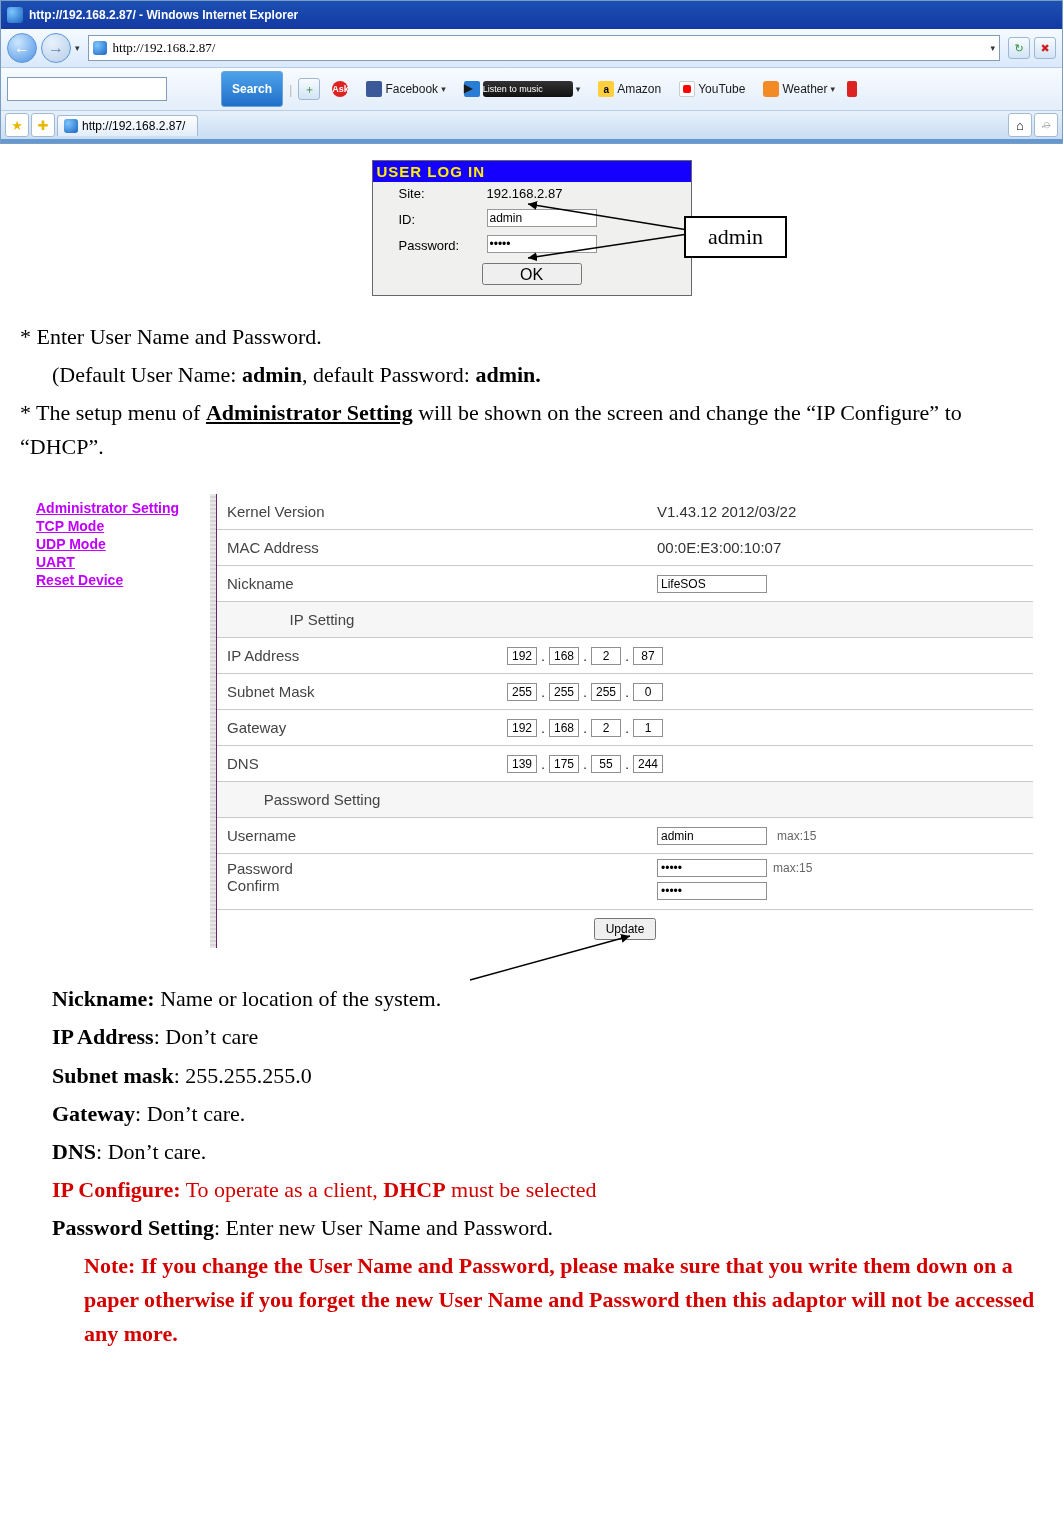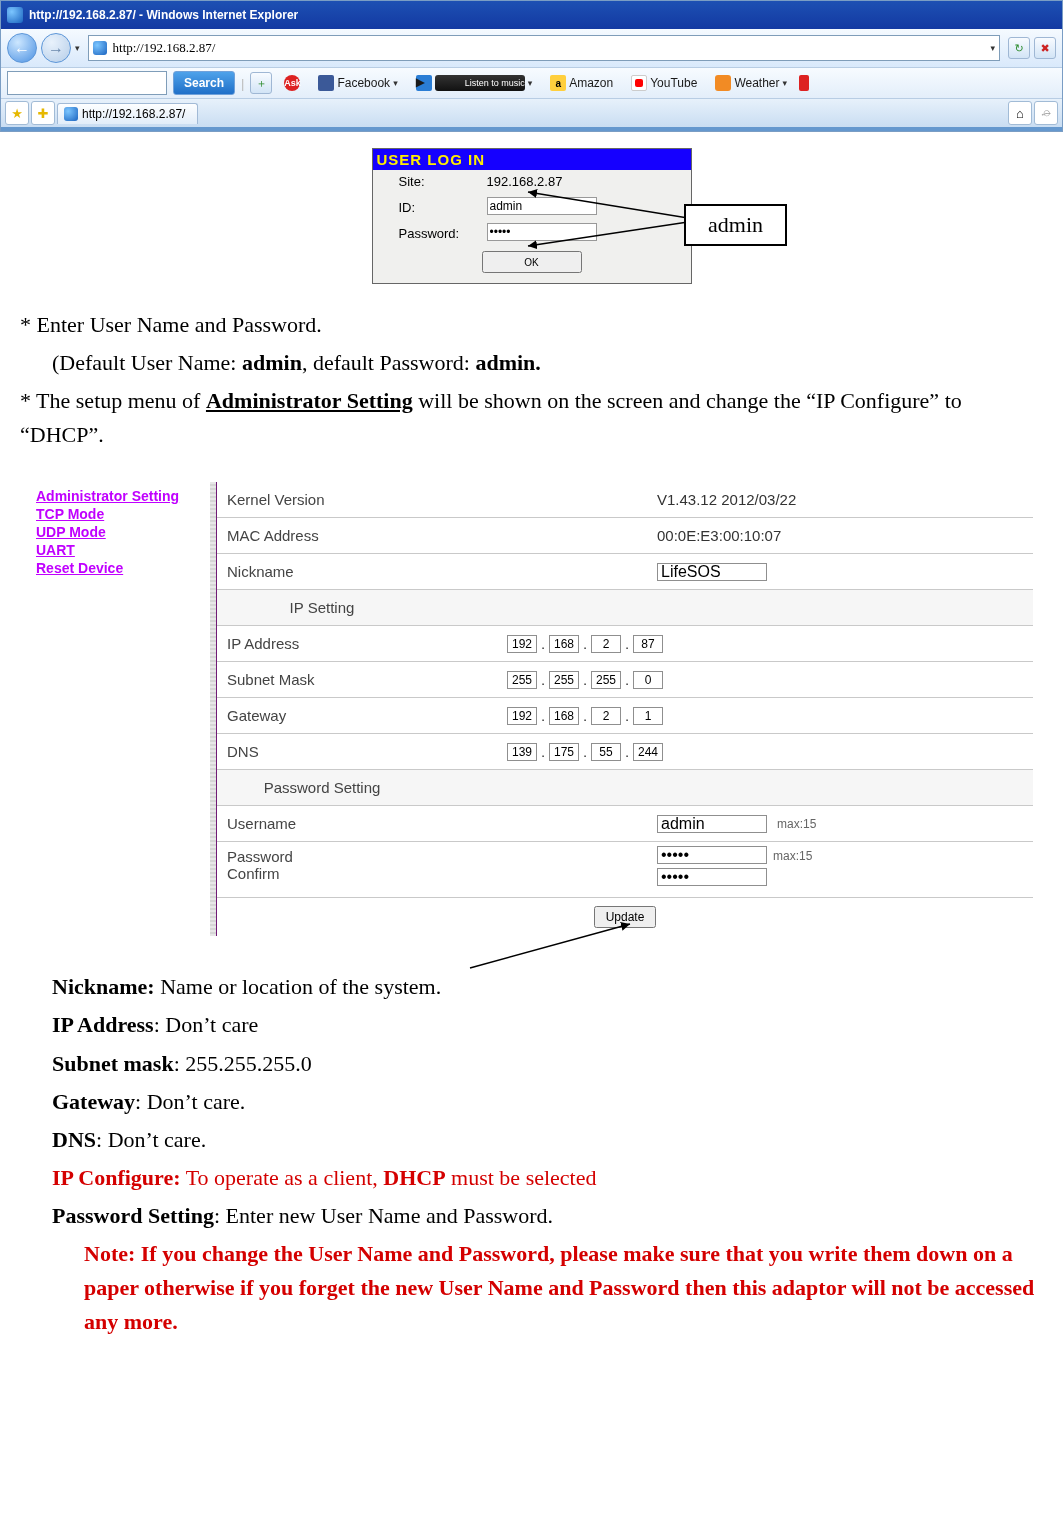--- a/index.html
+++ b/index.html
@@ -17,61 +17,61 @@
   .ie-titlebar { display:flex; align-items:center; height:28px; background:linear-gradient(to bottom,#1d50b3,#1339a2); color:#fff; padding:0 6px; font-weight:bold; font-size:12px; gap:6px; }
   .ie-icon { width:16px; height:16px; border-radius:3px; background:radial-gradient(circle at 30% 30%,#7cc6ff,#1a63bf); display:inline-block; }
   .ie-nav { display:flex; align-items:center; gap:4px; padding:4px 6px; background:linear-gradient(to bottom,#f5faff,#d9e9fb); border-bottom:1px solid #b8cde4; }
   .navbtn { width:30px; height:30px; border-radius:50%; border:1px solid #5c96d8; background:radial-gradient(circle at 35% 30%,#cde7ff,#4a90e2); display:flex; align-items:center;justify-content:center; color:#fff; font-size:16px; }
   .urlbar { display:flex; align-items:center; border:1px solid #7f9db9; background:#fff; height:26px; flex:1; margin:0 4px; padding:0 4px; gap:4px; }
   .urlbar input { flex:1; border:none; outline:none; font-size:13px; font-family:Tahoma; }
   .smallbtn { width:22px; height:22px; border:1px solid #9fb7d4; background:linear-gradient(to bottom,#f8fbff,#d2e4f6); display:flex; align-items:center; justify-content:center; border-radius:3px; font-size:11px; }
 
   .ie-toolbar { display:flex; align-items:center; gap:6px; padding:3px 6px; background:linear-gradient(to bottom,#f7fbff,#e3eefa); border-bottom:1px solid #b8cde4; }
   .tb-search { border:1px solid #7f9db9; height:24px; width:160px; background:#fff; }
-  .tb-btn { height:24px; padding:8px 10px; border:1px solid #6fa1da; border-radius:3px; background:linear-gradient(to bottom,#4ea2ea,#1f6fc8); color:#fff; font-weight:bold; font-size:12px; display:flex; align-items:center; }
+  .tb-btn { height:36px; padding:8px 10px; border:1px solid #6fa1da; border-radius:3px; background:linear-gradient(to bottom,#4ea2ea,#1f6fc8); color:#fff; font-weight:bold; font-size:12px; display:flex; align-items:center;margin-left:48px; }
   .tb-item { display:flex; align-items:center; gap:3px; padding:0 6px; font-size:12px; color:#1a1a1a; }
   .sq { width:16px; height:16px; background:#3b5998; border-radius:2px; display:inline-block; }
   .sq.red { background:#d22; }
   .sq.ylw { background:#ffcf3d; }
   .sq.blue { background:#2a7dd5; }
   .sq.orange { background:#f28b24; }
-  .sq.music { background:linear-gradient(to bottom,#333,#111); color:#fff; font-size:9px; text-align:right; width:90px; line-height:16px; border-radius:3px; }
+  .sq.music { background:linear-gradient(to bottom,#333,#111); color:#fff; font-size:9px; text-align:left; width:90px; line-height:16px; border-radius:3px; }
   .chev { font-size:9px; color:#333; }
 
   .ie-tabs { display:flex; align-items:center; gap:2px; padding:2px 4px; background:linear-gradient(to bottom,#e7f1fb,#c9ddf2); }
   .tabstar { width:24px;height:24px; display:flex;align-items:center;justify-content:center; font-size:13px; border:1px solid #a1bbd6; border-radius:3px; background:#fff; }
   .tab { display:flex; align-items:center; gap:4px; padding:3px 12px 3px 6px; border:1px solid #a2bad6; border-bottom:none; border-radius:3px 3px 0 0; background:linear-gradient(to bottom,#fdfeff,#e2edf9); font-size:12px; }
 
   .sep { height:4px; background:#6598ce; }
 
   
   .login-wrap { position:relative; margin:16px auto 24px auto; display:flex; justify-content:center; }
   .login-panel { width:320px; border:1px solid #666; font-family:Tahoma,Arial,sans-serif; font-size:13px; background:#f0f0ee; }
   .login-title { background:#1500ff; color:#ffee00; font-weight:bold; font-size:15px; padding:2px 4px; letter-spacing:1px; }
   .login-row { display:flex; align-items:flex-end; padding:4px 26px; gap:8px; }
   .login-row .lbl { width:80px; }
   .login-row input { font-size:12px; border:1px solid #999; height:18px; width:110px; padding:0 2px; }
   .login-ok { display:flex; justify-content:center; padding:6px 0 10px 0; }
-  .login-ok button { width:100px; height:22px; font-size:10px; }
+  .login-ok button { width:100px; height:22px; font-size:16px; }
   .admin-callout { position:absolute; left:684px; top:56px; border:2px solid #000; background:#fff; padding:6px 22px; font-family:"Times New Roman"; font-size:22px; }
   .arrow-svg { position:absolute; left:518px; top:34px; width:170px; height:80px; pointer-events:none; }
 
   
   .admin-wrap { display:flex; gap:0; margin:6px 30px 10px 30px; font-family:Tahoma,Arial,sans-serif; font-size:14px; border:none; position:relative; }
   .admin-side { width:180px; padding:6px 6px; }
   .admin-side a { display:block; color:#c000ff; font-weight:bold; font-size:14px; text-decoration:underline; margin-bottom:2px; font-family:Tahoma,Arial,sans-serif; }
   .divider { width:6px; background:repeating-linear-gradient(to bottom,#e7e7e7,#e7e7e7 2px,#d5d5d5 2px,#d5d5d5 4px); }
   .admin-grid { flex:1; border-left:1px solid #701a75; }
   .arow { display:flex; border-bottom:1px solid #c9c9c9; min-height:36px; align-items:center; }
   .arow .lab { width:210px; padding:6px 10px; color:#444; font-size:15px; }
   .arow .val { flex:1; padding:4px 10px; display:flex; align-items:center; gap:4px; flex-wrap:wrap; color:#333; font-size:15px; }
   .arow.hdr { background:#f6f6f6; font-weight:normal;text-align:center; }
   .arow.red-box { outline:2px solid red; outline-offset:-1px; }
   .oct { width:30px; height:18px; border:1px solid #8f8f8f; font-size:12px; text-align:center; }
-  .txt-in { height:18px; border:1px solid #8f8f8f; font-size:16px; padding:0 3px; }
+  .txt-in { height:18px; border:1px solid #8f8f8f; font-size:12px; padding:0 3px; }
   .dot { display:inline-block; width:4px; text-align:center; }
   .radio-g { display:flex; align-items:center; gap:4px; }
   .update-wrap { display:flex; justify-content:center; padding:8px 0; }
   .update-wrap button { font-size:12px; padding:2px 10px; }
   .upd-arrow { position:absolute; left:430px; bottom:-34px; width:200px; height:50px; }
 
   .aux { font-size:12px; color:#666; margin-left:6px; }
 </style>
 </head>
 <body>

